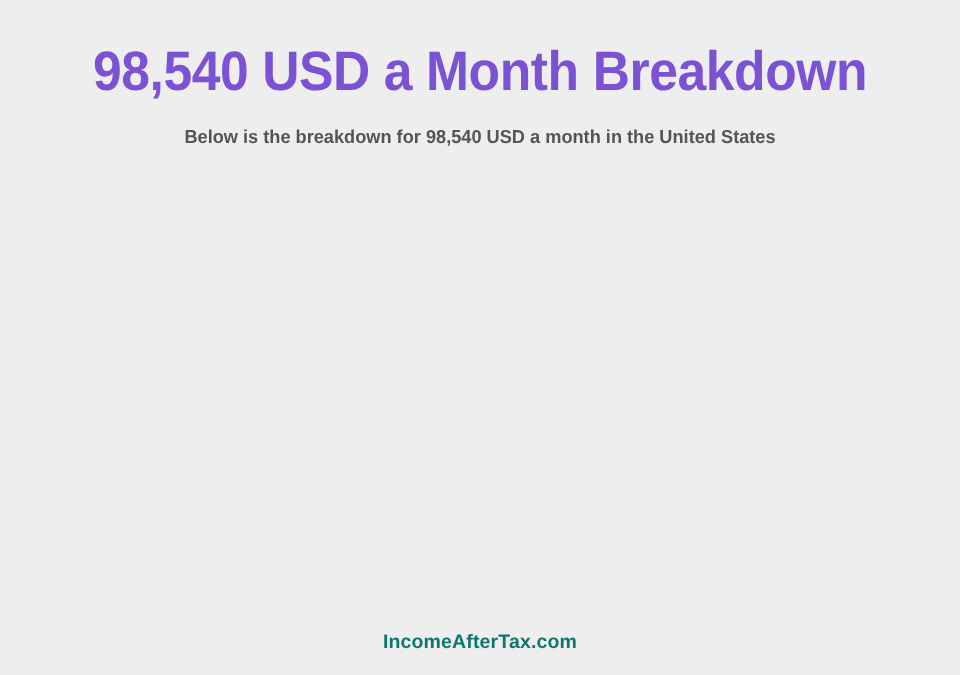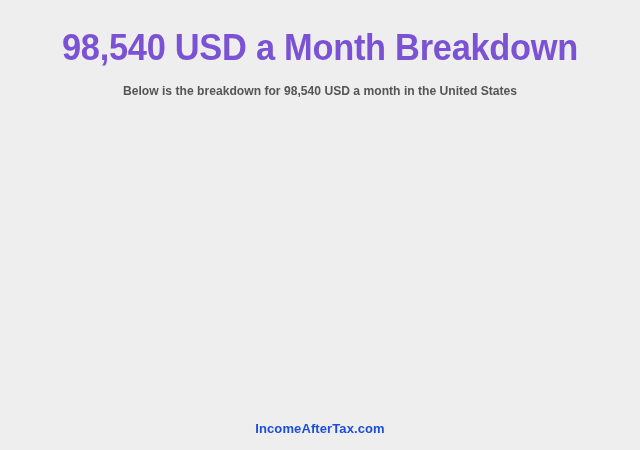--- a/index.html
+++ b/index.html
@@ -82,21 +82,21 @@
     top: 419px;
     width: 640px;
     text-align: center;
   }
 
   .footer-watermark {
     font-family: "Liberation Sans", sans-serif;
     font-size: 13px;
     line-height: 17px;
     font-weight: bold;
-    color: #1d4ed8;
+    color: #0f766e;
     letter-spacing: 0.1px;
     white-space: nowrap;
   }
 </style>
 </head>
 <body>
 
 <div class="page">
 
   <div class="header">

